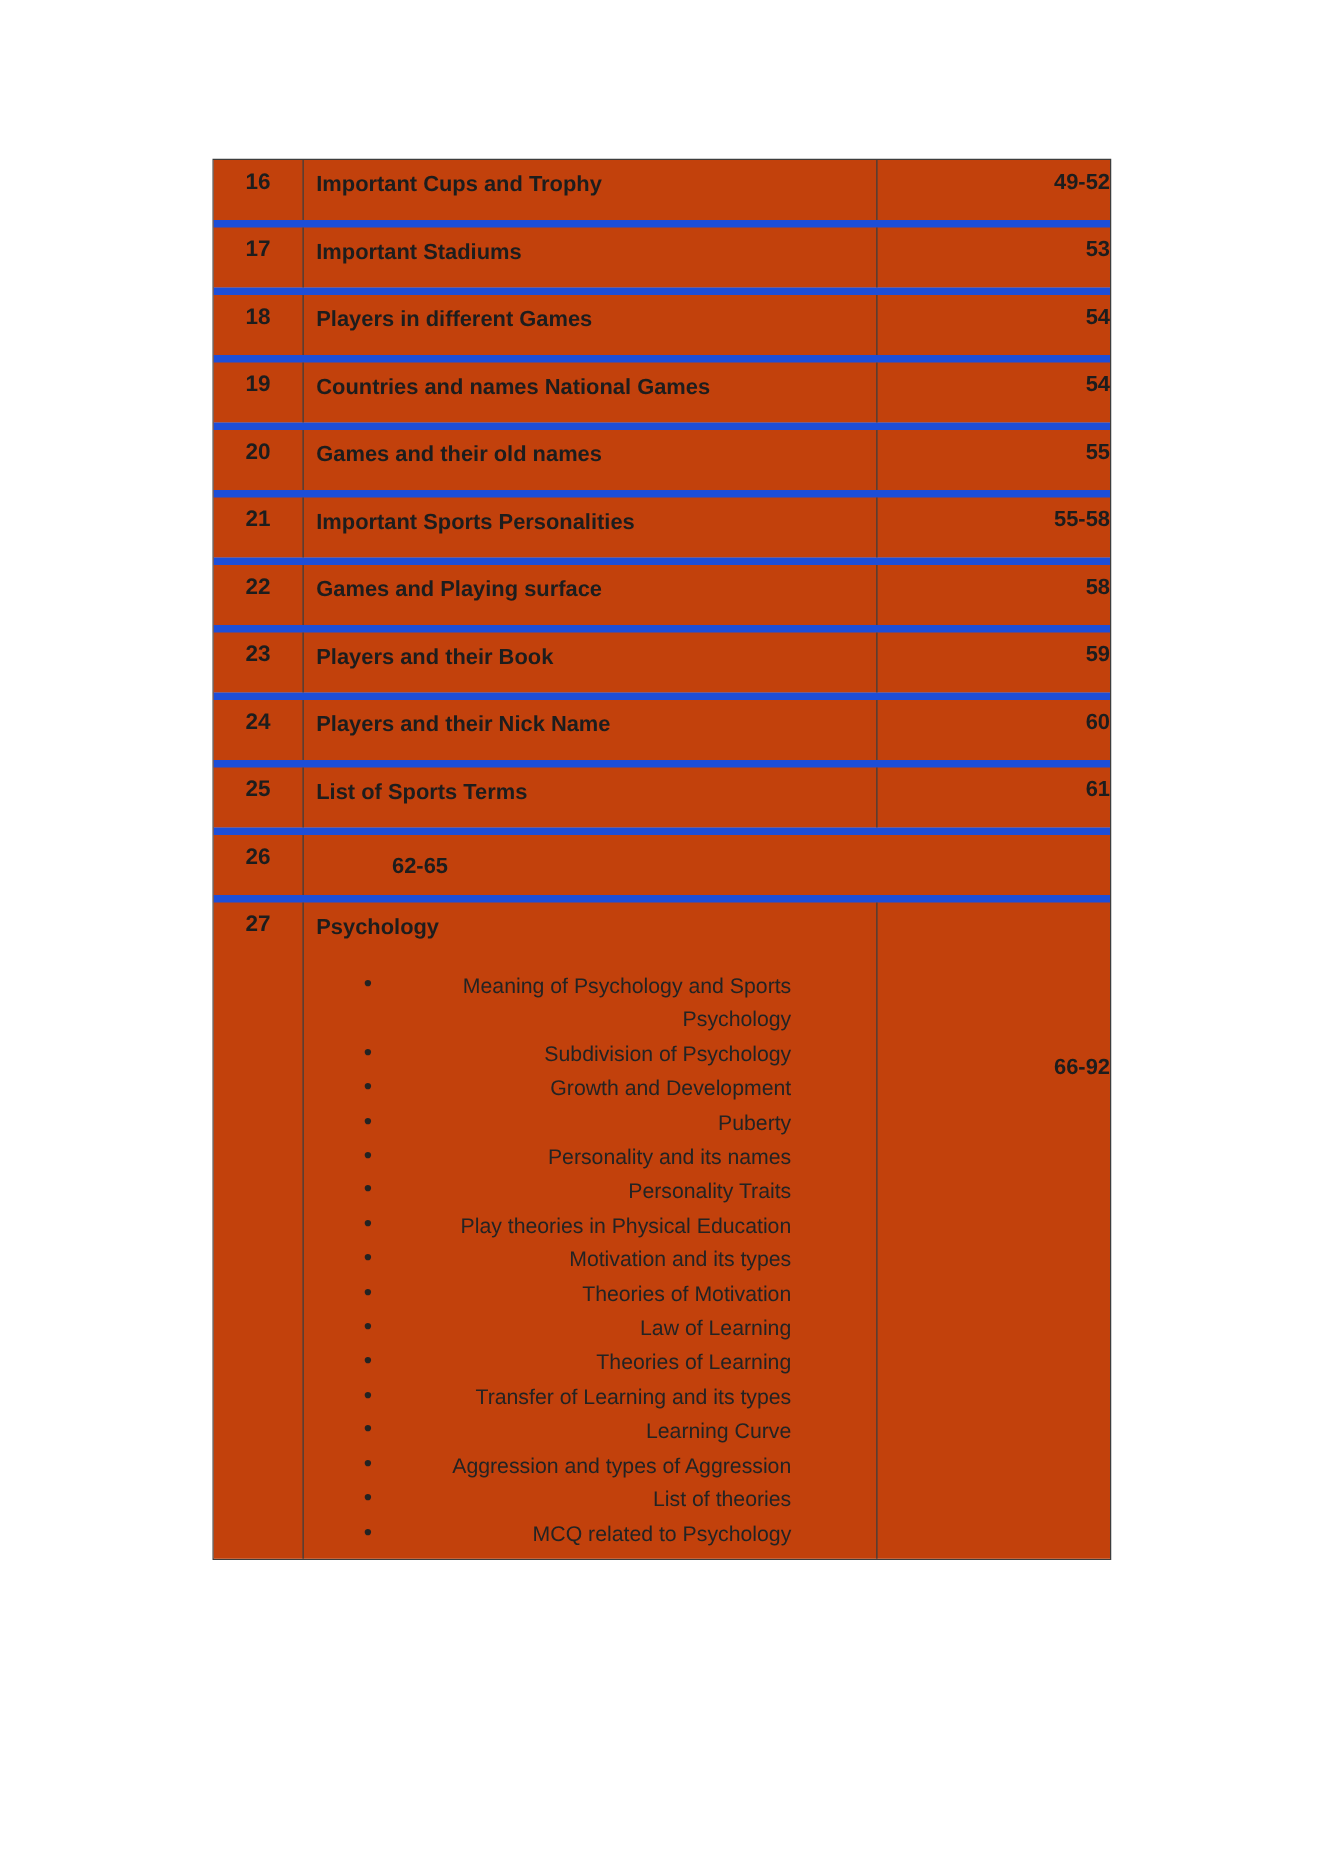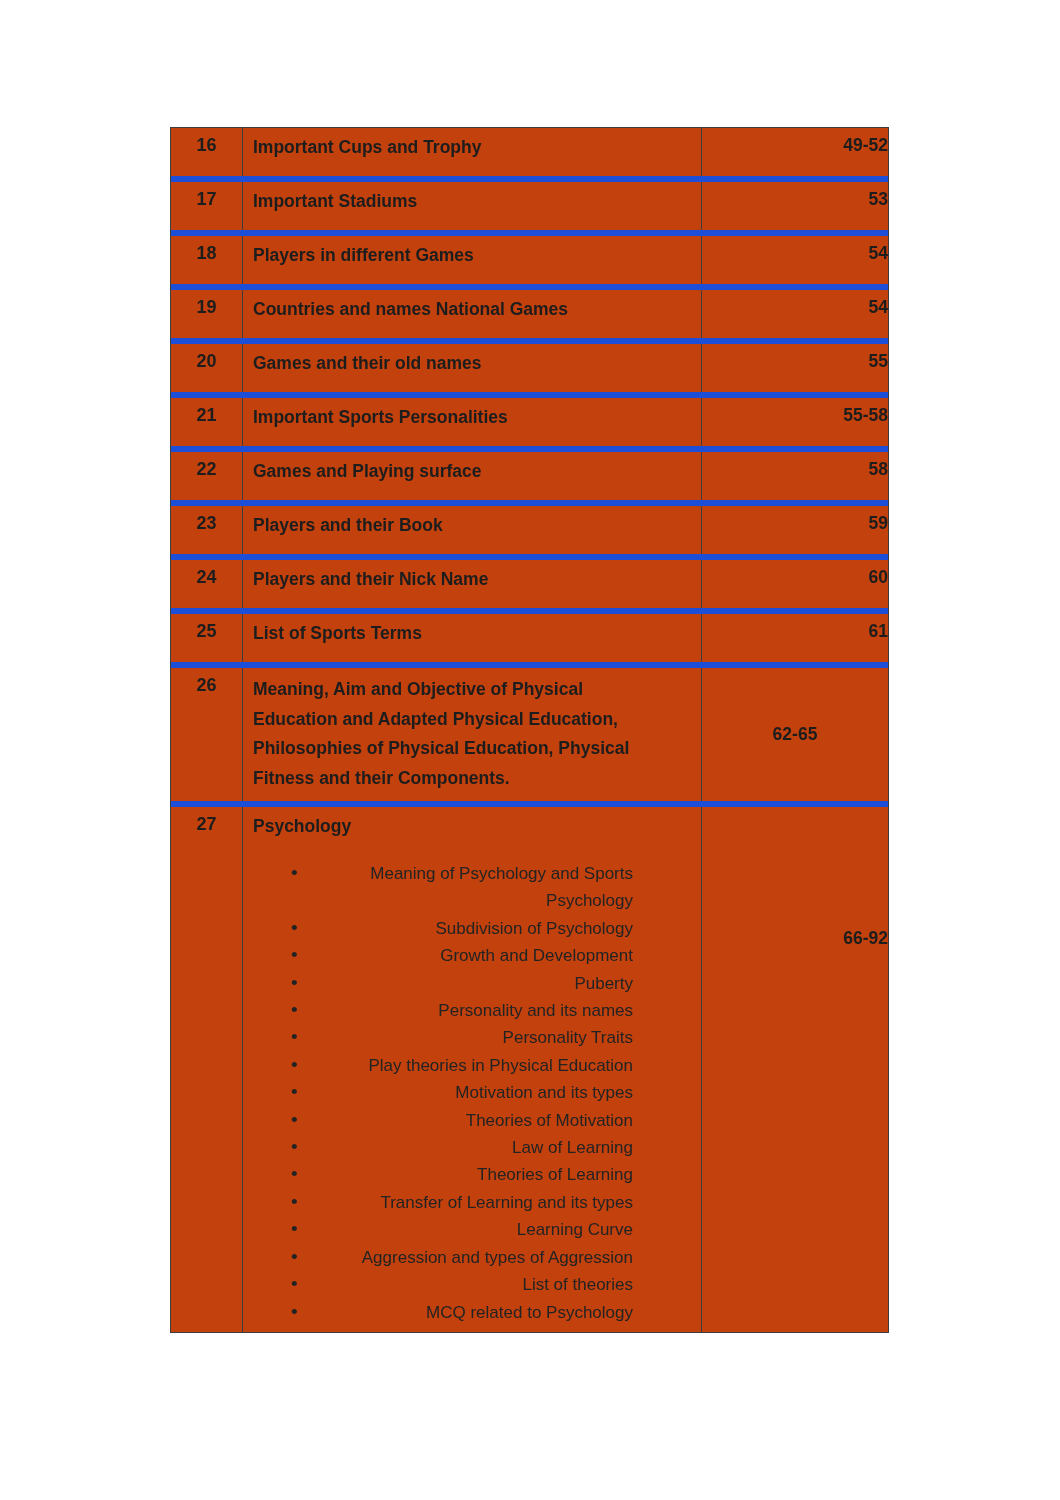--- a/index.html
+++ b/index.html
@@ -181,24 +181,20 @@
       <div class="row">
     <div class="cell cell-no">25</div>
     <div class="cell cell-title">
       <div class="title">List of Sports Terms</div>
 
     </div>
     <div class="cell cell-pages">61</div>
   </div>
       <div class="row row-tall">
     <div class="cell cell-no">26</div>
-    <div class="cell cell-title">
-      <div class="title">Meaning, Aim and Objective of Physical Education and Adapted Physical Education, Philosophies of Physical Education, Physical Fitness and their Components.</div>
-
-    </div>
     <div class="cell cell-pages">62-65</div>
   </div>
       <div class="row row-section">
     <div class="cell cell-no">27</div>
     <div class="cell cell-title">
       <div class="title">Psychology</div>
       <ul class="bullets">
             <li>Meaning of Psychology and Sports Psychology</li>
             <li>Subdivision of Psychology</li>
             <li>Growth and Development</li>

